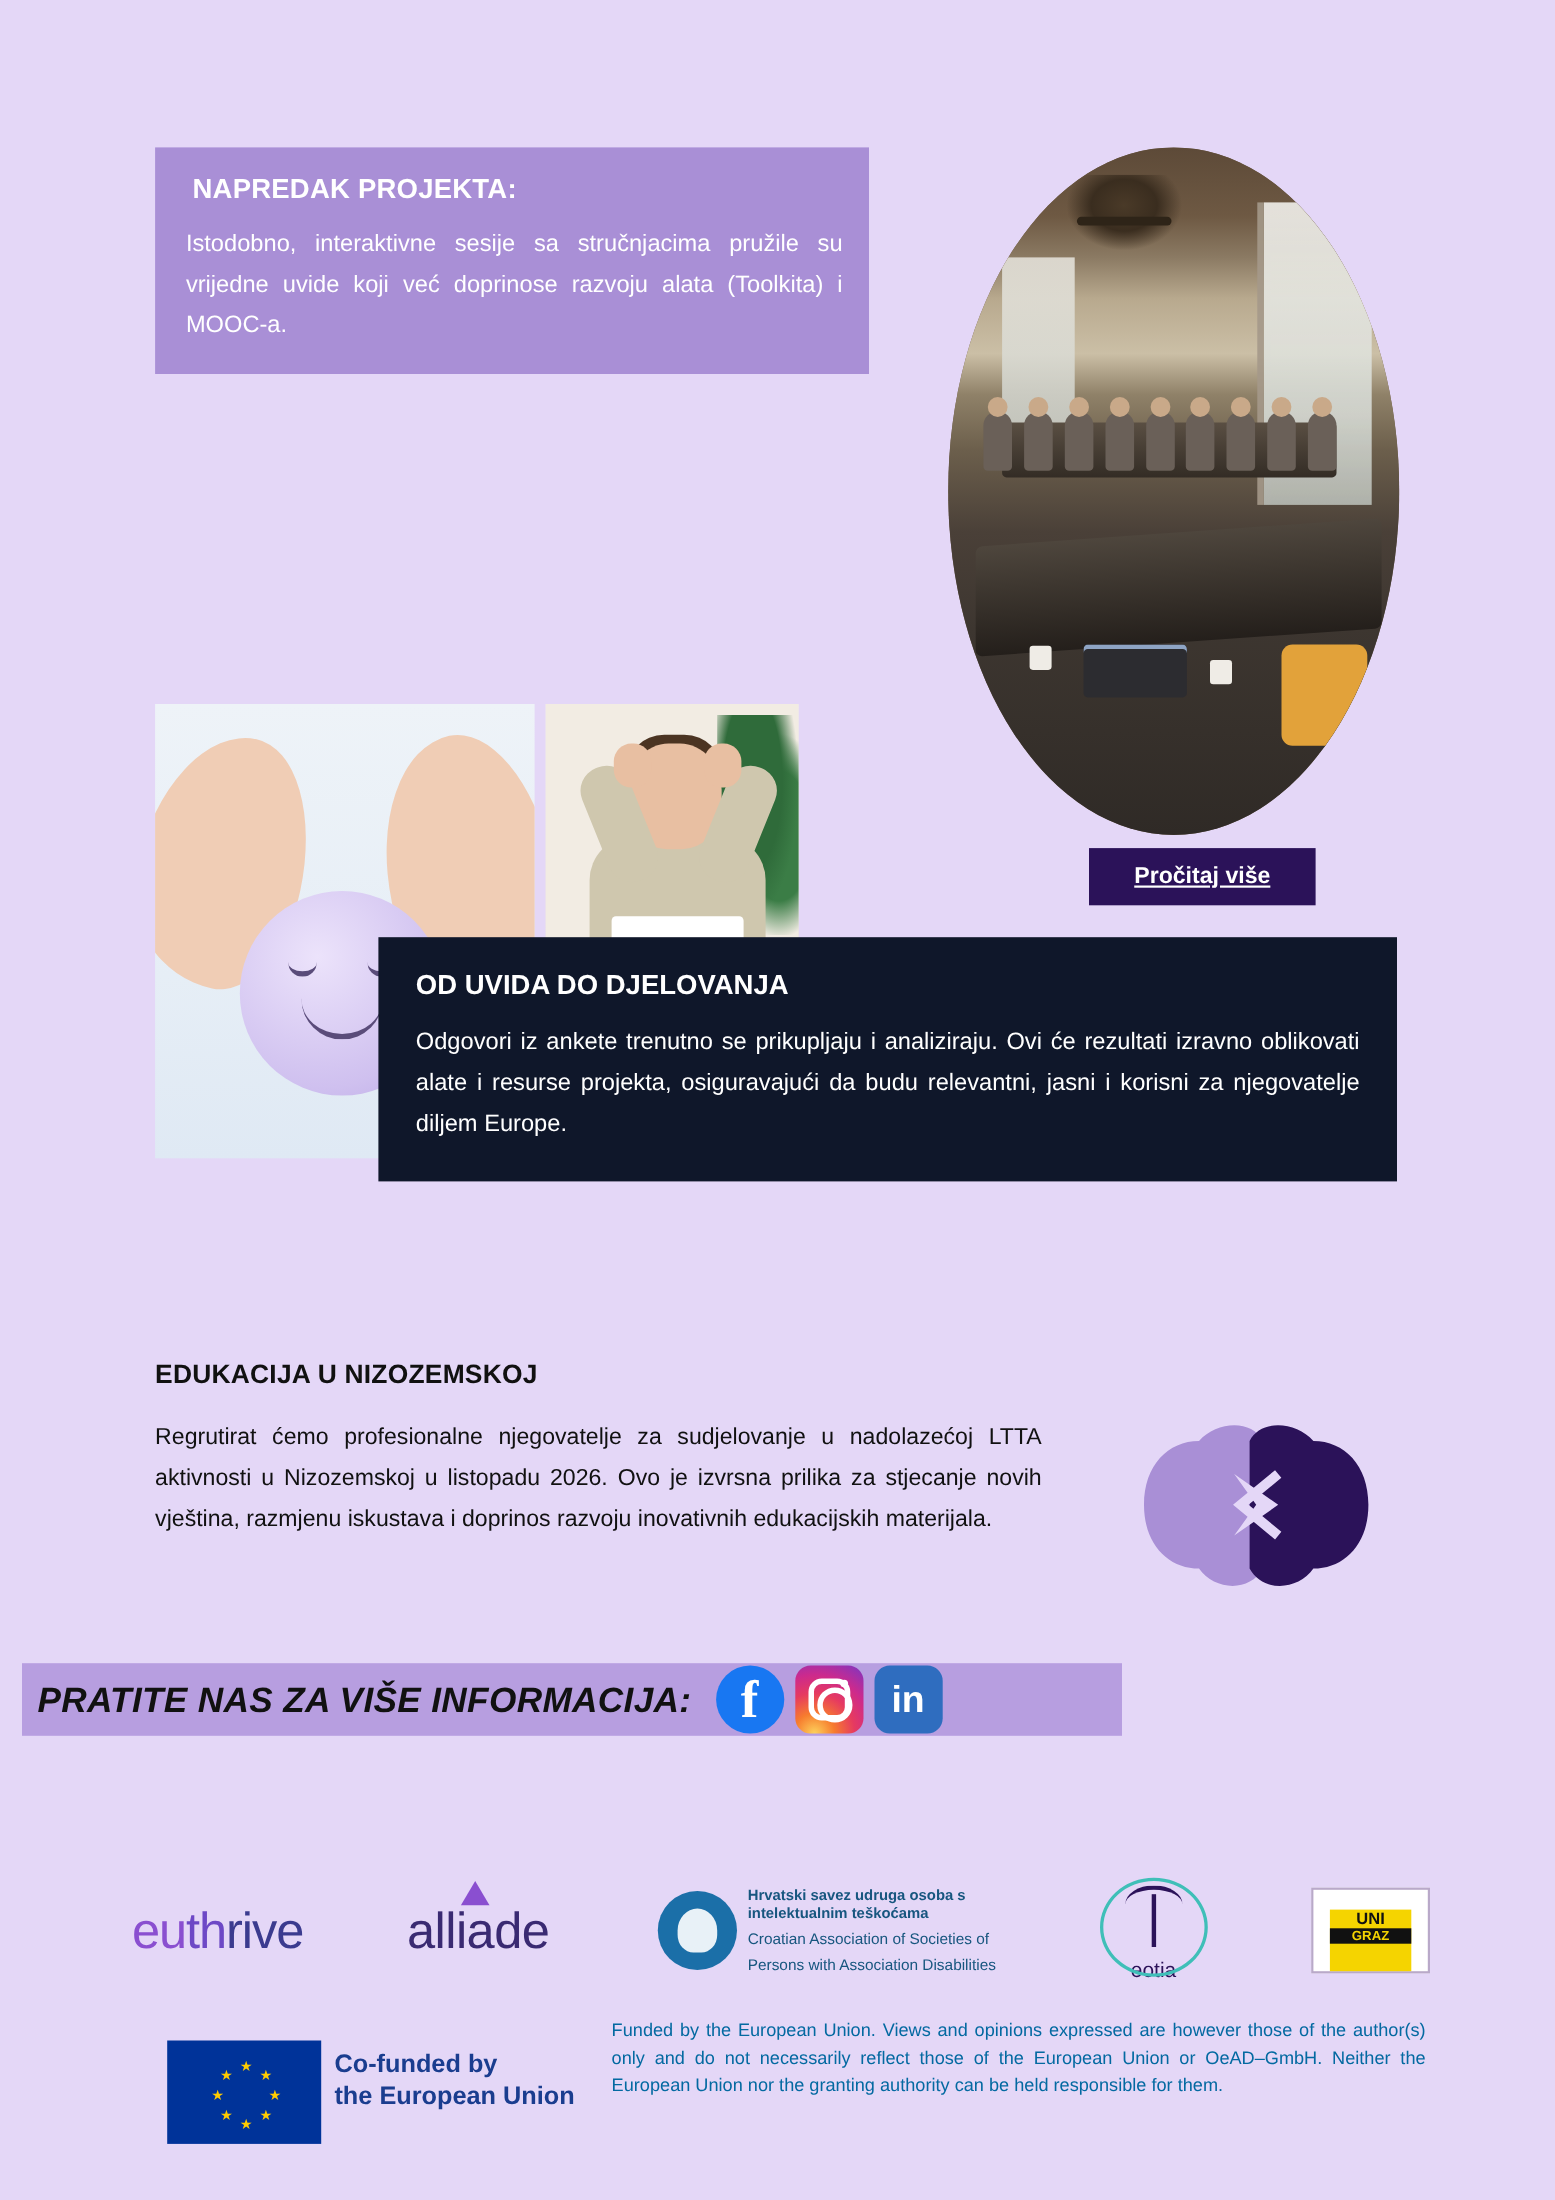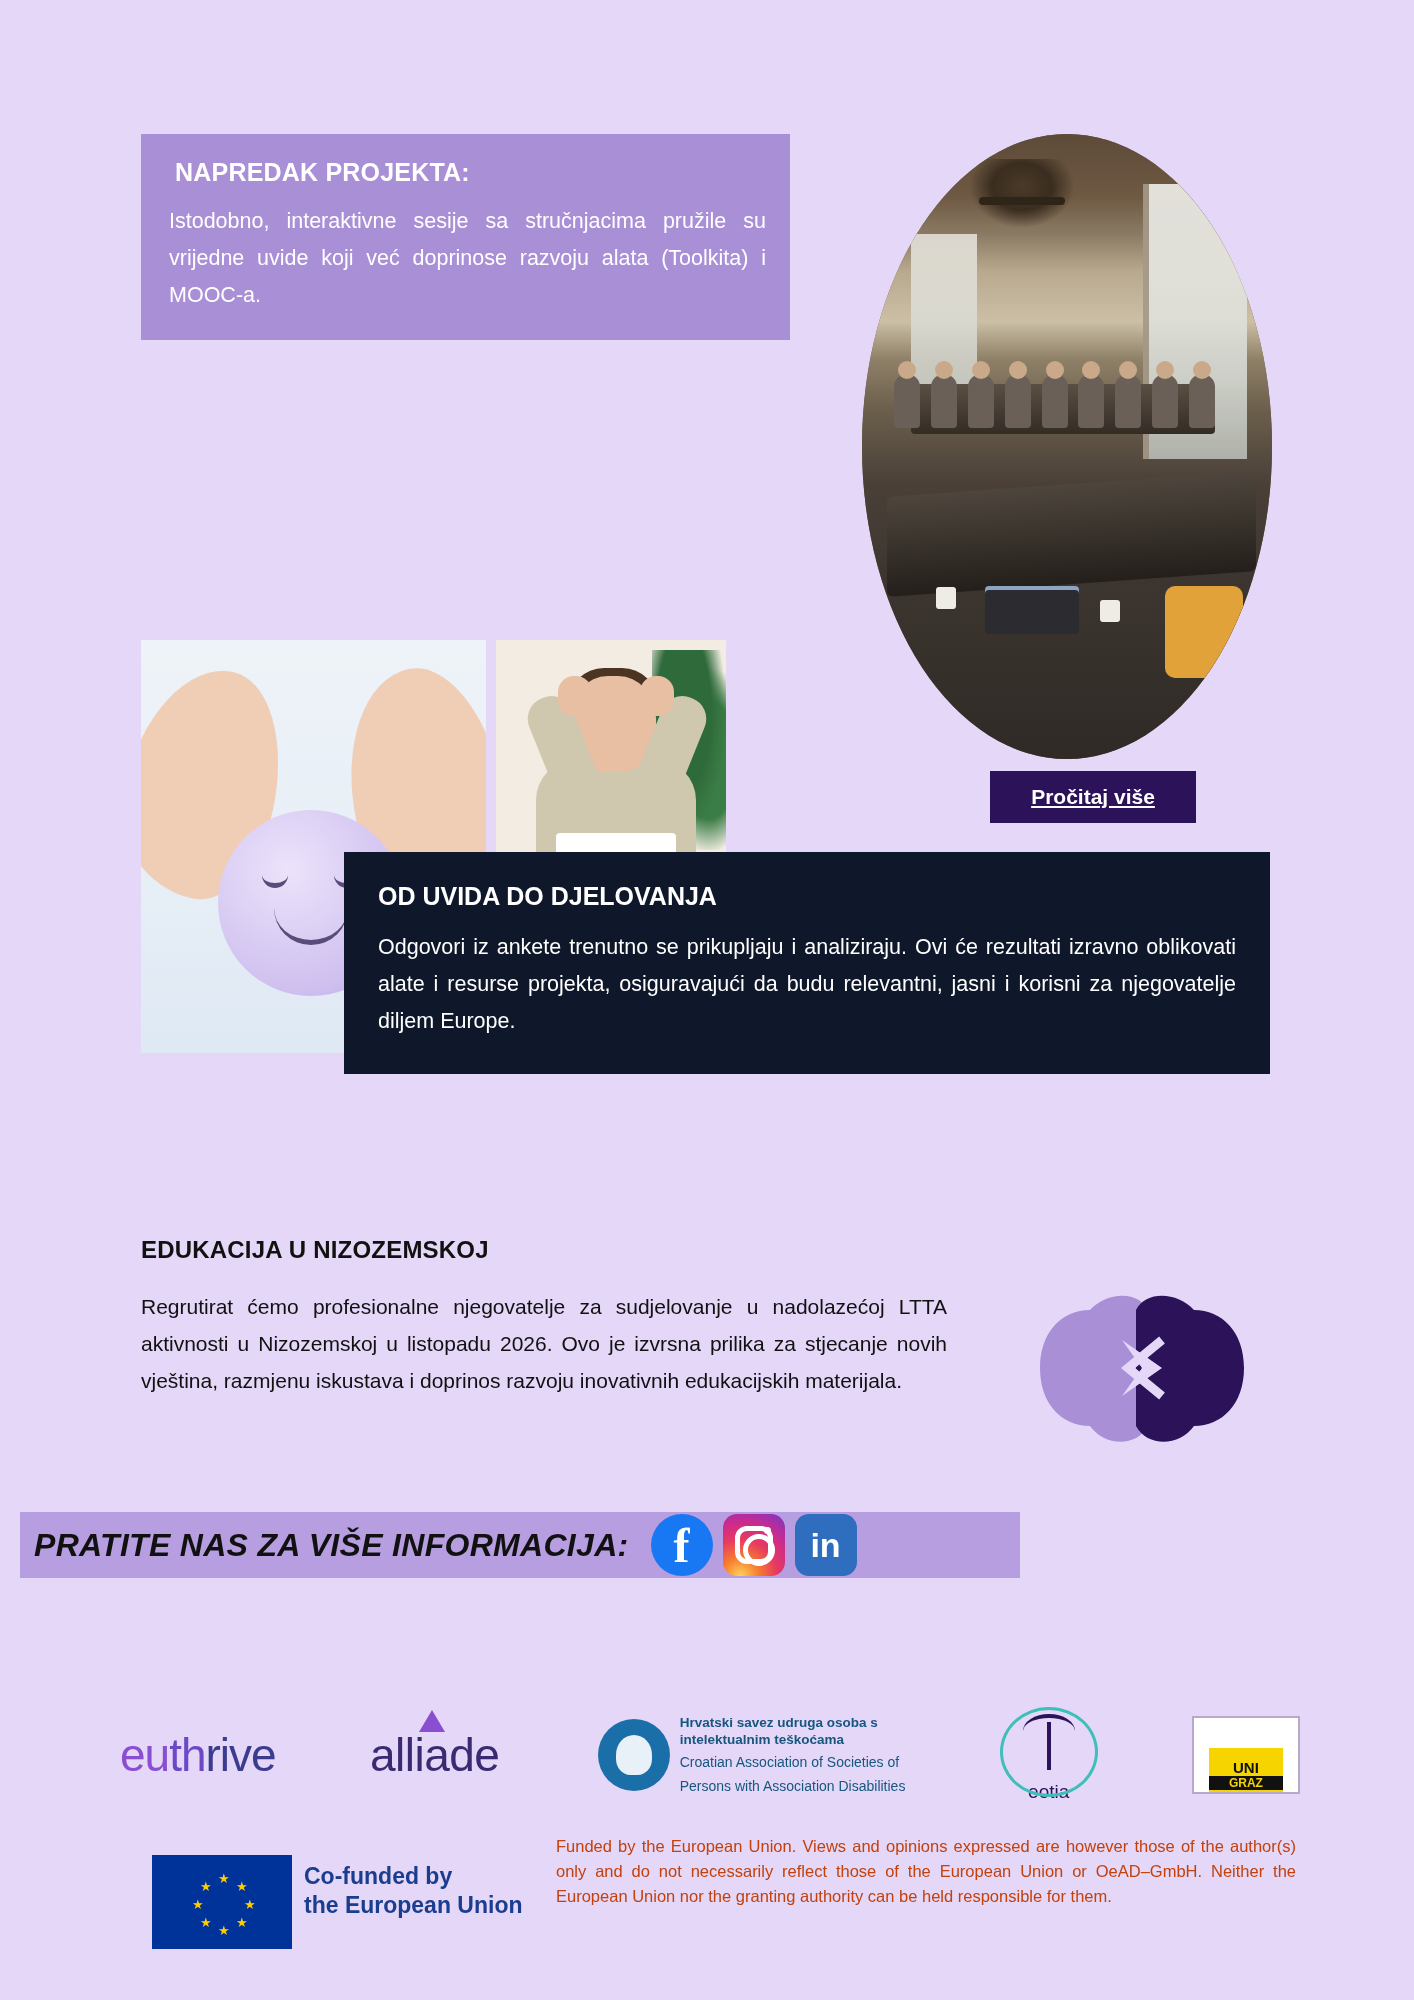--- a/index.html
+++ b/index.html
@@ -381,22 +381,22 @@
     content:""; position:absolute; left:-24px; top:-8px; width:52px; height:30px;
     border-top: 4px solid #2b1259; border-radius: 50%;
   }
   .logo-eotia .name { color: #2b1259; font-size: 19px; margin-top: -16px; }
   .logo-unigraz {
     width: 104px; height: 74px; border: 2px solid #b9a9c9;
     display: flex; align-items: flex-end; justify-content: center;
     background: #ffffff; position: relative;
   }
   .logo-unigraz .block {
-    width: 74px; height: 44px; background: #f5d400;
-    display: flex; flex-direction: column; align-items: center; justify-content: flex-end;
+    width: 74px; height: 56px; background: #f5d400;
+    display: flex; flex-direction: column; align-items: center; 
     padding-bottom: 2px; box-sizing: border-box;
   }
   .logo-unigraz .uni { font-size: 15px; font-weight: bold; color: #111; }
   .logo-unigraz .graz {
     font-size: 12px; font-weight: bold; color: #f5d400; background: #111;
     width: 100%; text-align: center;
   }
 
   
   .eu-flag {
@@ -422,21 +422,21 @@
     color: #1a3d8f;
     font-size: 23px;
     font-weight: bold;
     line-height: 29px;
   }
   .disclaimer {
     position: absolute;
     left: 556px;
     top: 1834px;
     width: 740px;
-    color: #c2410c;
+    color: #0369a1;
     font-size: 16.5px;
     line-height: 25px;
     text-align: justify;
   }
 </style>
 </head>
 <body>
 
 <div class="page">
 

